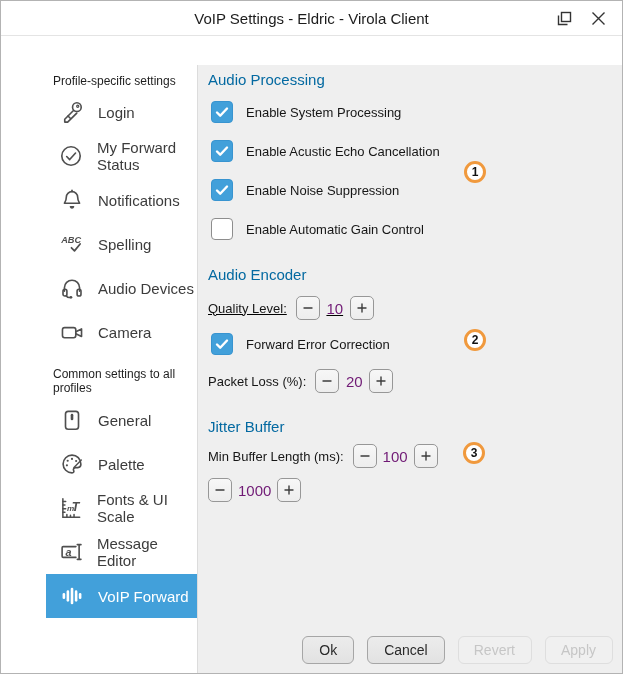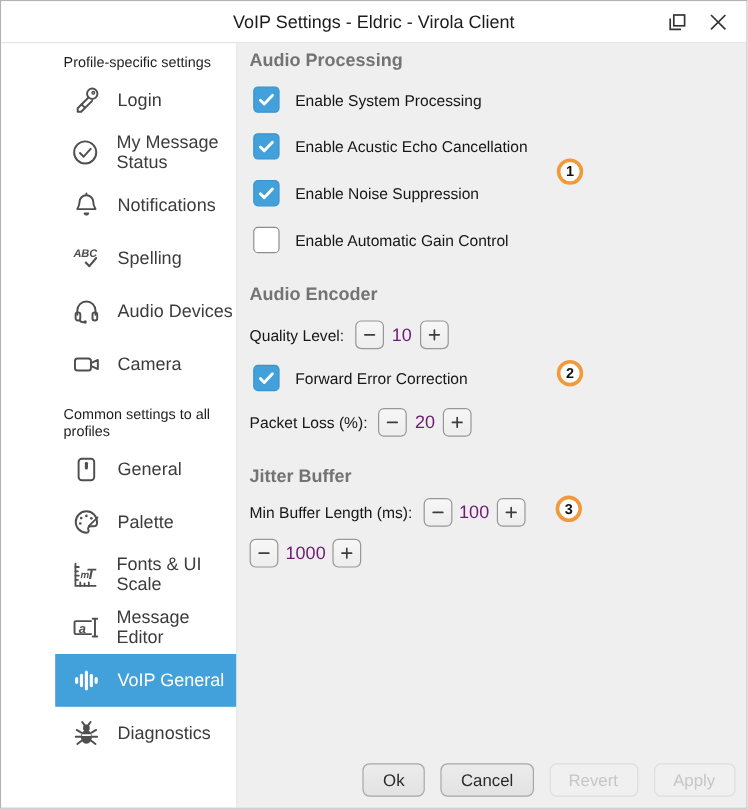--- a/index.html
+++ b/index.html
@@ -1,19 +1,19 @@
 <!DOCTYPE html>
 <html><head>
 <meta charset="utf-8">
 <style>
   * { box-sizing: border-box; margin: 0; padding: 0; }
   html,body { width: 623px; height: 674px; }
   body { font-family: "Liberation Sans", "DejaVu Sans", sans-serif; background: #fff; }
   .window { width: 623px; height: 674px; border: 1px solid #b3b3b3; background: #fff;
-            display: flex; flex-direction: column; overflow: hidden; }
+            display: flex; flex-direction: column; overflow: hidden; gap: 29px; }
 
   
   .titlebar { height: 35px; flex: 0 0 35px; background: #fff; border-bottom: 1px solid #e4e4e4;
               display: flex; align-items: center; position: relative; }
   .title { position: absolute; left: 0; right: 0; text-align: center; font-size: 15px; color: #1c1c1c; }
   .win-controls { margin-left: auto; display: flex; align-items: center; gap: 10px; padding-right: 12px; z-index: 2; }
   .win-btn { width: 24px; height: 24px; display: flex; align-items: center; justify-content: center;
              background: transparent; border: none; cursor: pointer; }
 
   
@@ -26,34 +26,34 @@
   .side-item { height: 44px; display: flex; align-items: center; padding-left: 12px; gap: 13px;
                cursor: pointer; color: #3c3c3c; }
   .side-item .icn { width: 27px; height: 27px; display: flex; align-items: center; justify-content: center; font-style: italic; }
   .side-item .icn svg { width: 26px; height: 26px; }
   .side-label { font-size: 15px; }
   .side-item.selected { background: #42a0da; color: #fff; }
   .side-item.selected svg * { stroke: #fff !important; }
 
   
   .content { flex: 1; background: #efefef; position: relative; padding: 6px 0 0 10px; }
-  .sec-title { font-size: 15px; font-weight: 700; color: #737373; margin-bottom: 13px; }
+  .sec-title { font-size: 15px; font-weight: 400; color: #0369a1; margin-bottom: 13px; }
   .sec-title.mt { margin-top: 26px; }
   .sec-title.mt2 { margin-top: 25px; margin-bottom: 9px; }
 
   .cb-row { display: flex; align-items: center; gap: 13px; margin: 0 0 17px 3px; }
   .checkbox { width: 22px; height: 22px; border-radius: 4px; background: #fff; border: 1px solid #8d8d8d;
               display: flex; align-items: center; justify-content: center; cursor: pointer; flex: 0 0 22px; }
   .checkbox svg { display: none; }
   .checkbox.checked { background: #42a0da; border-color: #3894d0; }
   .checkbox.checked svg { display: block; }
   .cb-label { font-size: 13px; color: #161616; }
 
   .step-row { display: flex; align-items: center; margin: 0 0 10px 0; }
-  .step-row.enc1 { margin-bottom: 13px; }
+  .step-row.enc1 { margin-bottom: 13px; text-decoration: underline; }
   .field-label { font-size: 13px; color: #161616; margin-right: 9px; }
   .step-btn { width: 24px; height: 24px; border-radius: 5px; border: 1px solid #979797;
               background: linear-gradient(#f7f7f7, #ededed); display: flex; align-items: center;
               justify-content: center; cursor: pointer; }
   .step-value { font-size: 15px; color: #701a75; text-align: center; min-width: 30px; padding: 0 6px; }
 
   .badge { position: absolute; width: 22px; height: 22px; border: 3px solid #f0993d; border-radius: 50%;
            background: #fff; display: flex; align-items: center; justify-content: center;
            font-size: 12px; font-weight: bold; color: #111; }
 
@@ -109,21 +109,21 @@
         <span class="side-label">Login</span>
       </div>
 
       <div class="side-item">
         <span class="icn">
           <svg viewBox="0 0 24 24" fill="none" stroke="#4f4f4f" stroke-width="1.5" stroke-linecap="round" stroke-linejoin="round">
             <circle cx="12" cy="12" r="8.5"></circle>
               <path d="M8 12.5 l2.8 2.8 L16.2 9.3"></path>
           </svg>
         </span>
-        <span class="side-label">My Message Status</span>
+        <span class="side-label">My Forward Status</span>
       </div>
 
       <div class="side-item">
         <span class="icn">
           <svg viewBox="0 0 24 24" fill="none" stroke="#4f4f4f" stroke-width="1.5" stroke-linecap="round" stroke-linejoin="round">
             <path d="M12 4.3 c3 0 5.3 2.4 5.3 5.3 c0 3.7 1.7 4.7 1.7 5.4 H5 c0-.7 1.7-1.7 1.7-5.4 C6.7 6.7 9 4.3 12 4.3 Z"></path>
             <path d="M12 3 v1.2"></path>
               <path d="M10.6 18.3 a1.5 1.5 0 0 0 2.8 0 Z" fill="#4f4f4f"></path>
           </svg>
         </span>
@@ -217,35 +217,23 @@
       <div class="side-item selected">
         <span class="icn">
           <svg viewBox="0 0 24 24" fill="none" stroke="#4f4f4f" stroke-width="2.4" stroke-linecap="round">
             <path d="M4.5 10.5 v3"></path>
               <path d="M8.2 8 v8"></path>
               <path d="M12 5.5 v13"></path>
               <path d="M15.8 8 v8"></path>
               <path d="M19.5 10.5 v3"></path>
           </svg>
         </span>
-        <span class="side-label">VoIP General</span>
-      </div>
-
-      <div class="side-item">
-        <span class="icn">
-          <svg viewBox="0 0 24 24" fill="none" stroke="#4f4f4f" stroke-width="1.5" stroke-linecap="round">
-            <circle cx="12" cy="8" r="2.6" fill="#4f4f4f" stroke="none"></circle>
-            <ellipse cx="12" cy="14.8" rx="4.3" ry="5.3" fill="#4f4f4f" stroke="none"></ellipse>
-            <path d="M8 11.5 L4.5 9.5 M7.7 14.8 H3.8 M8.3 17.8 L5 20.3 M16 11.5 L19.5 9.5 M16.3 14.8 H20.2 M15.7 17.8 L19 20.3"></path>
-            <path d="M10.6 5.8 L8.8 3.4 M13.4 5.8 L15.2 3.4"></path>
-            <path d="M9 13.5 h6" stroke="#fff" stroke-width="1.2"></path>
-          </svg>
-        </span>
-        <span class="side-label">Diagnostics</span>
-      </div>
+        <span class="side-label">VoIP Forward</span>
+      </div>
+
     </div>
 
     <div class="content">
 
       <div class="sec-title">Audio Processing</div>
 
       <div class="cb-row">
         <span class="checkbox checked">
           <svg width="16" height="16" viewBox="0 0 16 16" fill="none" stroke="#fff" stroke-width="2.4" stroke-linecap="round" stroke-linejoin="round">
               <path d="M3 8.5 l3.2 3.2 L13 4.5"></path>

